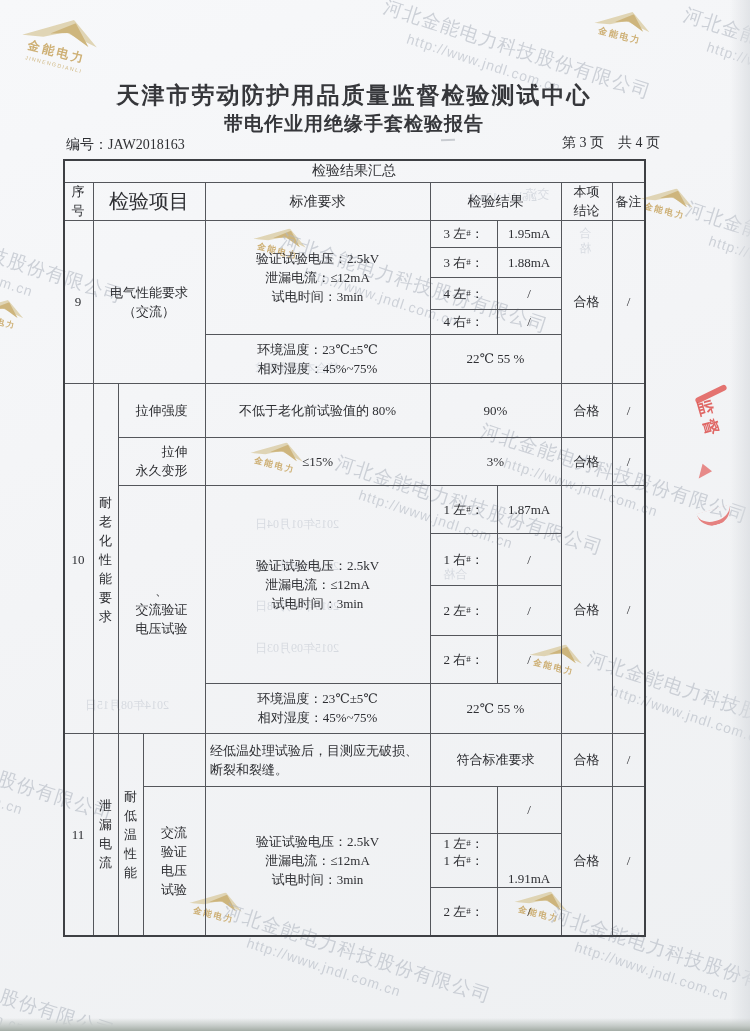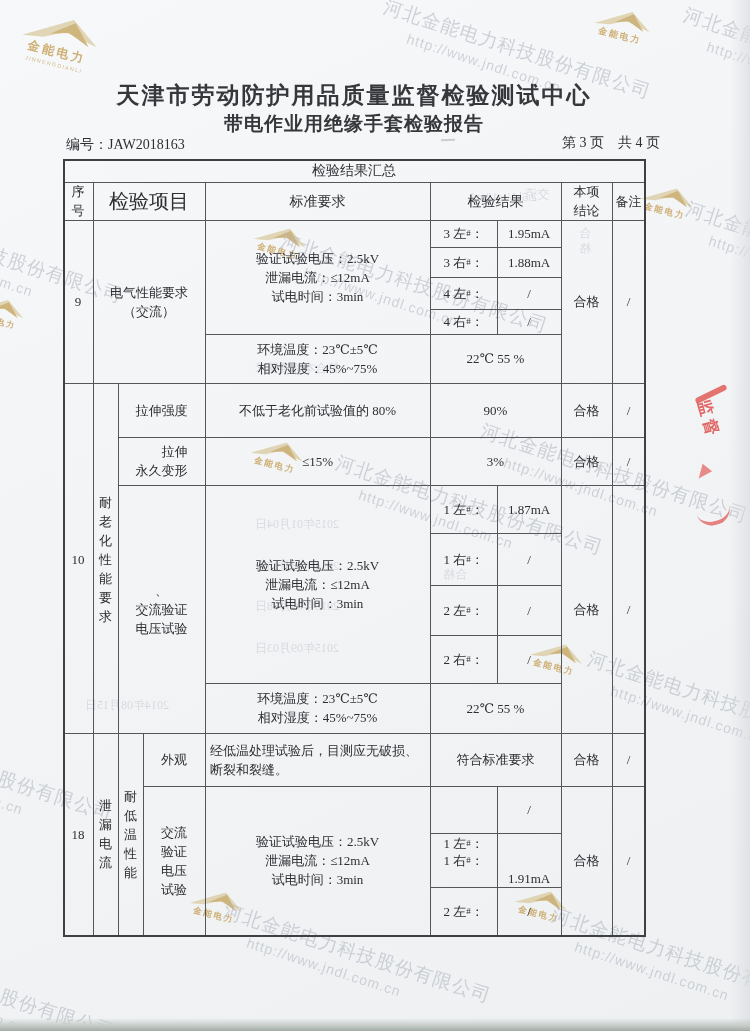--- a/index.html
+++ b/index.html
@@ -284,24 +284,23 @@
   <div class="cell" style="left:430px;top:585px;width:67px;height:50px;">2 左<sup>#</sup>：</div>
   <div class="cell" style="left:497px;top:585px;width:64px;height:50px;">/</div>
   <div class="cell" style="left:430px;top:635px;width:67px;height:48px;">2 右<sup>#</sup>：</div>
   <div class="cell" style="left:497px;top:635px;width:64px;height:48px;">/</div>
   <div class="cell" style="left:205px;top:683px;width:225px;height:50px;">环境温度：23℃±5℃
 相对湿度：45%~75%</div>
   <div class="cell" style="left:430px;top:683px;width:131px;height:50px;">22℃  55 %</div>
   <div class="cell" style="left:561px;top:485px;width:51px;height:248px;">合格</div>
   <div class="cell" style="left:612px;top:485px;width:33px;height:248px;">/</div>
 
-  <div class="cell" style="left:63px;top:733px;width:30px;height:202px;">18</div>
+  <div class="cell" style="left:63px;top:733px;width:30px;height:202px;">11</div>
   <div class="cell" style="left:93px;top:733px;width:25px;height:202px;"><span class="vspan" style="width:16px;">泄漏电流</span></div>
   <div class="cell" style="left:118px;top:733px;width:25px;height:202px;"><span class="vspan" style="width:16px;">耐低温性能</span></div>
-  <div class="cell" style="left:143px;top:733px;width:62px;height:53px;">外观</div>
   <div class="cell leftal" style="left:205px;top:733px;width:225px;height:53px;">经低温处理试验后，目测应无破损、断裂和裂缝。</div>
   <div class="cell" style="left:430px;top:733px;width:131px;height:53px;">符合标准要求</div>
   <div class="cell" style="left:561px;top:733px;width:51px;height:53px;">合格</div>
   <div class="cell" style="left:612px;top:733px;width:33px;height:53px;">/</div>
   <div class="cell" style="left:143px;top:786px;width:62px;height:149px;"><span class="vspan" style="width:28px;">交流验证电压试验</span></div>
   <div class="cell" style="left:205px;top:786px;width:225px;height:149px;">验证试验电压：2.5kV
 泄漏电流：≤12mA
 试电时间：3min</div>
   <div class="cell" style="left:430px;top:786px;width:67px;height:47px;margin-top:34px;">1 左<sup>#</sup>：</div>
   <div class="cell" style="left:497px;top:786px;width:64px;height:47px;">/</div>

